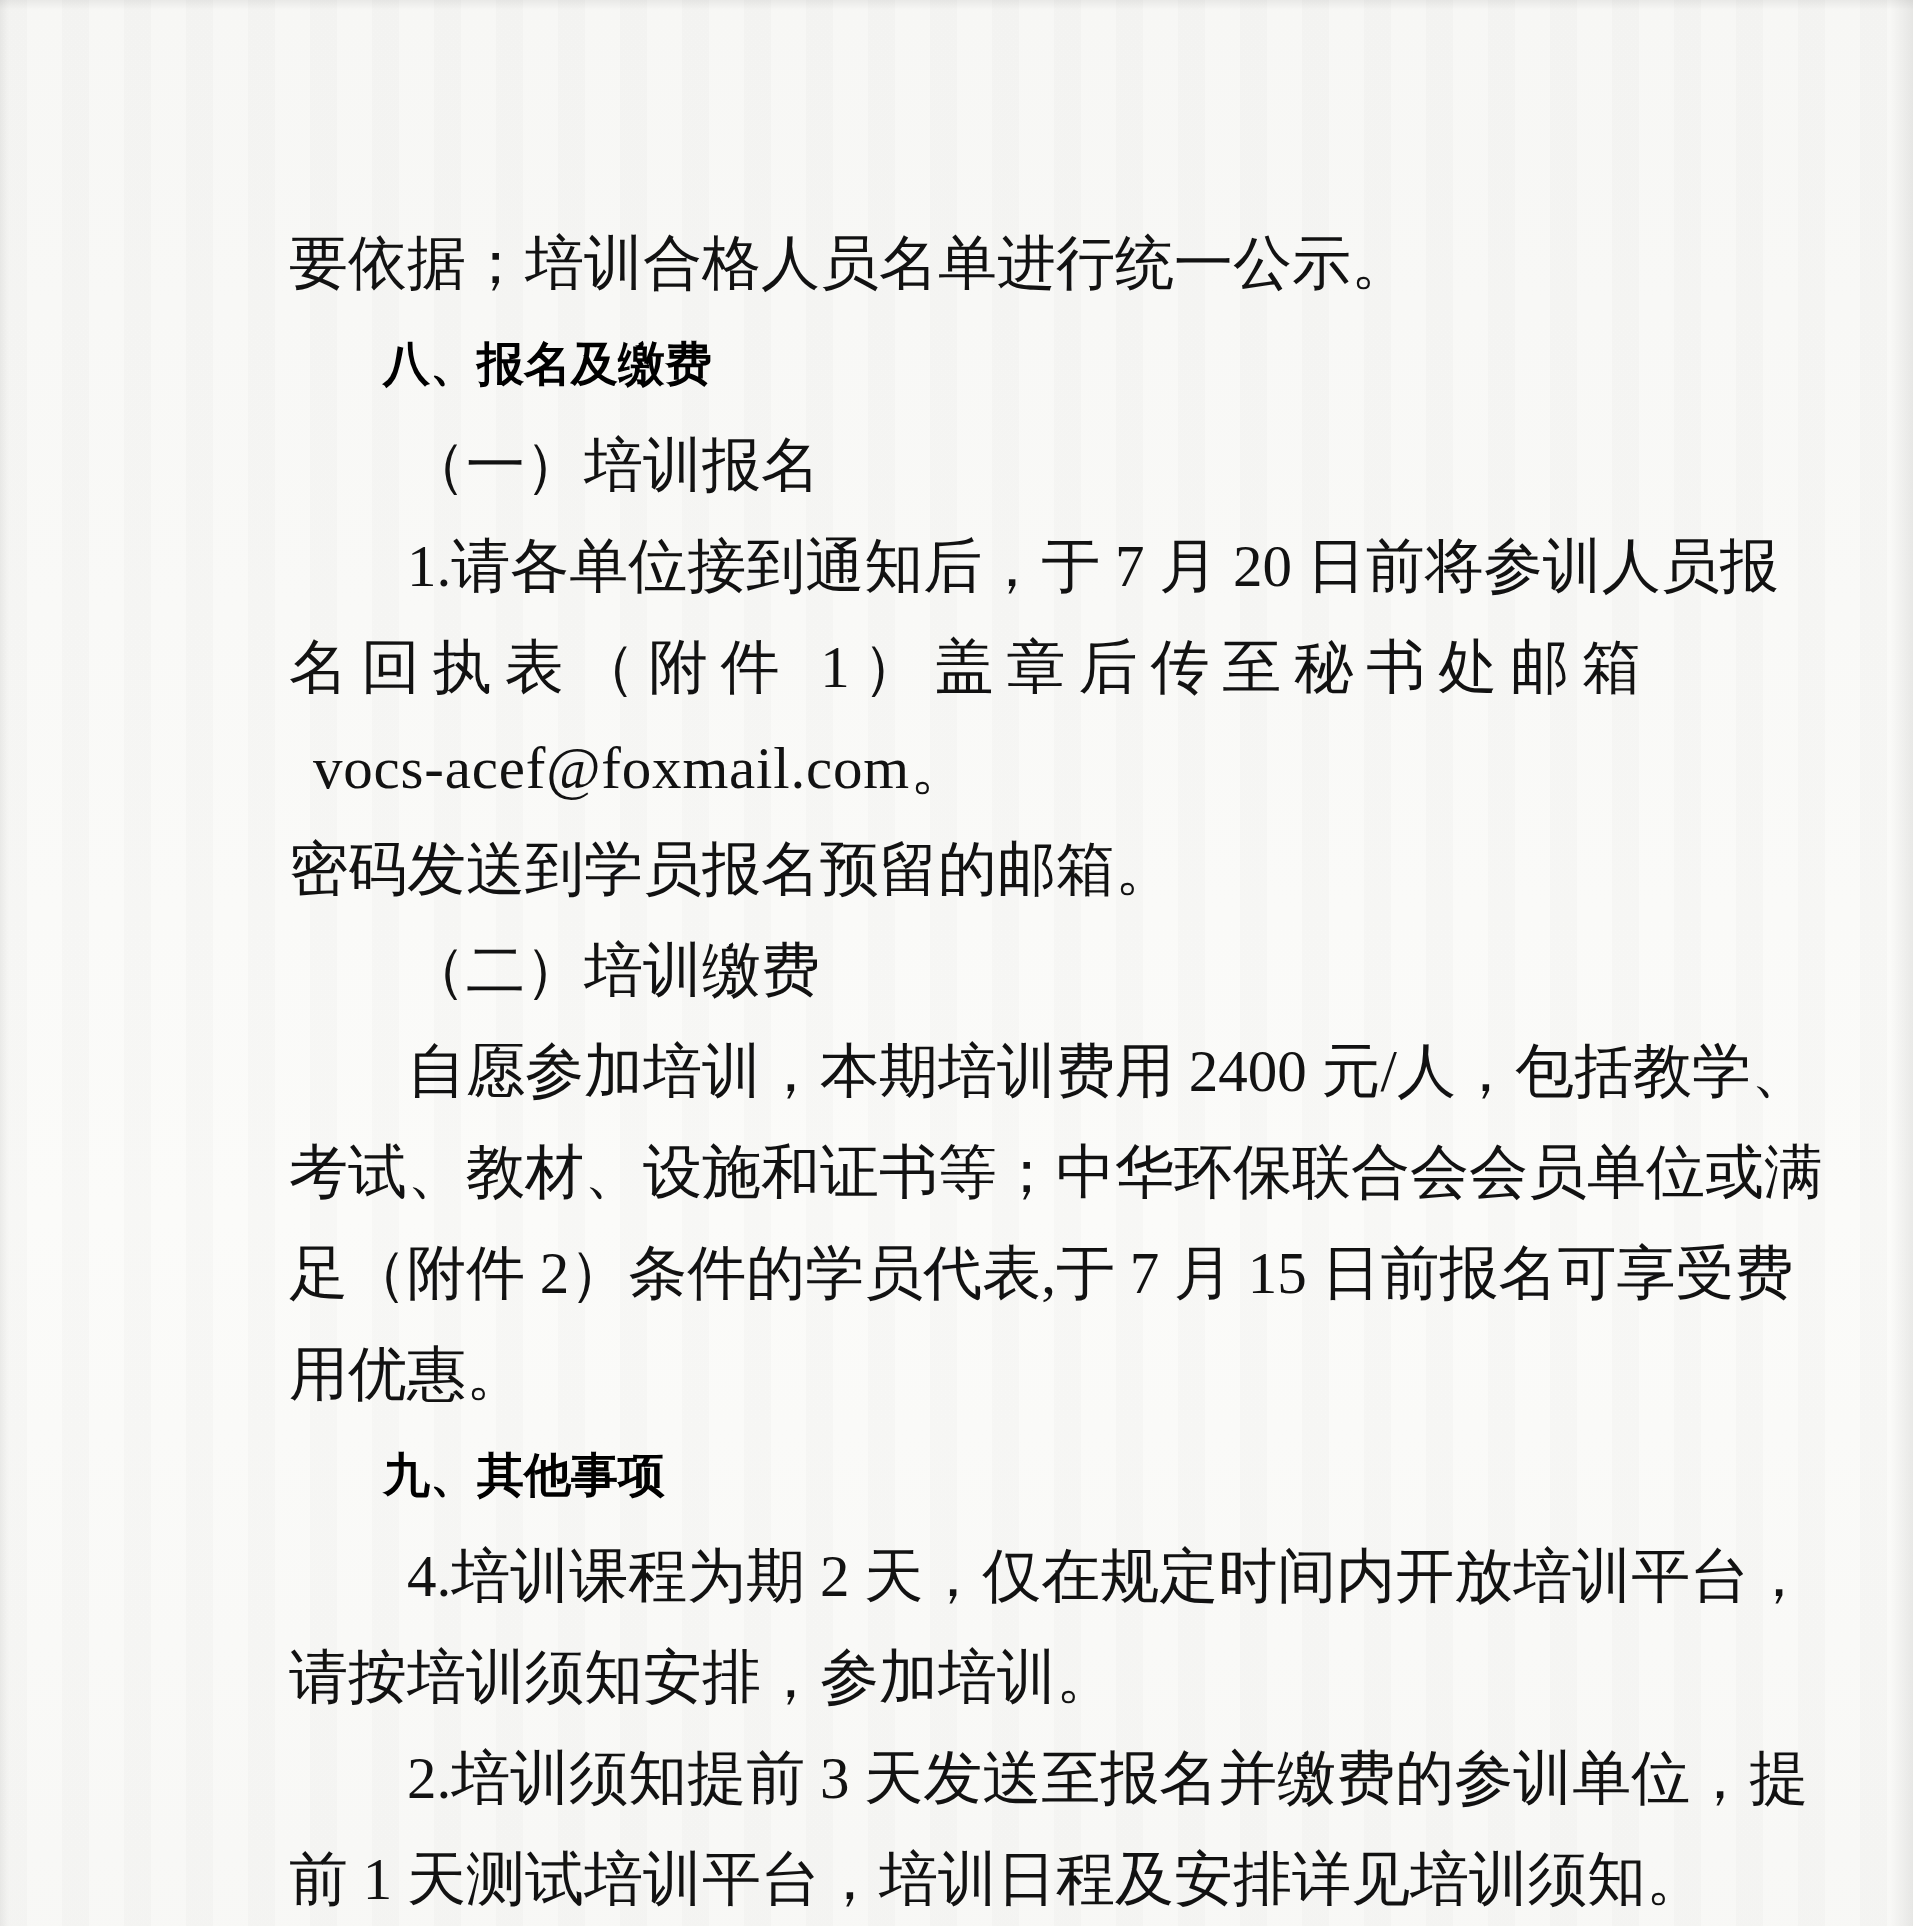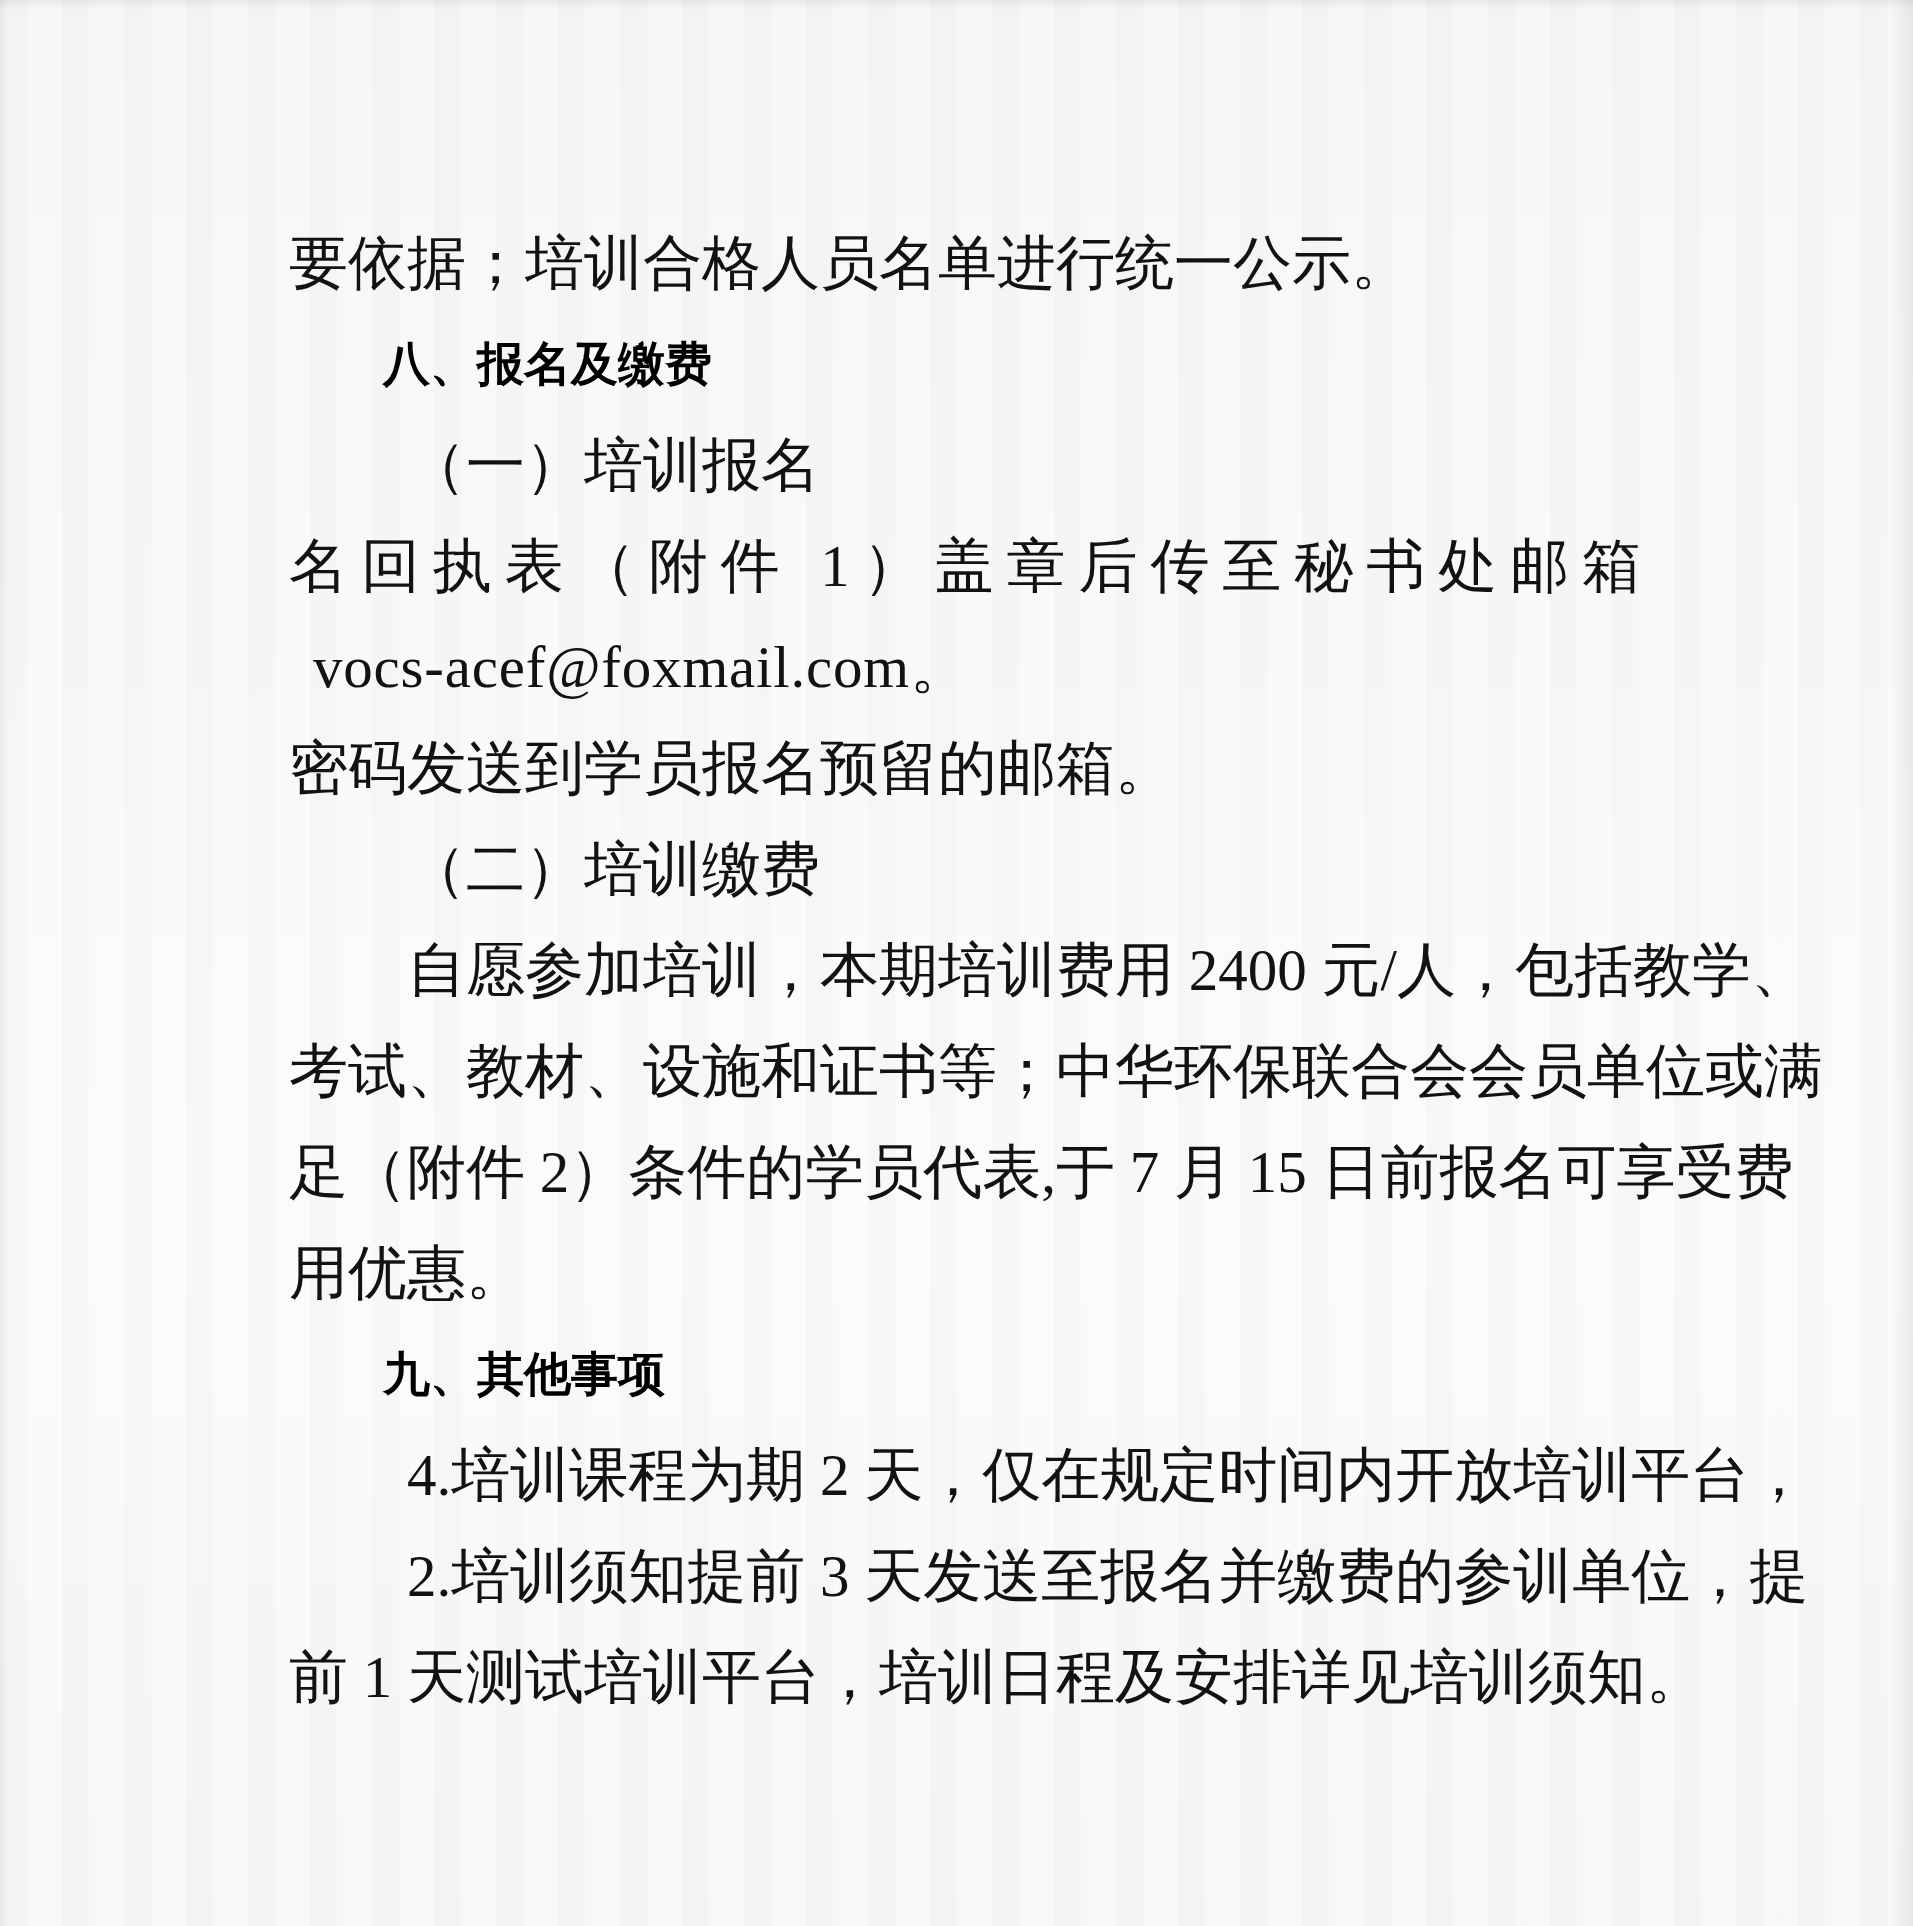--- a/index.html
+++ b/index.html
@@ -72,29 +72,31 @@
 
   <div class="scan-texture"></div>
   <div class="edge-top"></div>
   <div class="edge-left"></div>
   <div class="edge-right"></div>
 
   <div class="text-column">
     <div class="line body">要依据；培训合格人员名单进行统一公示。</div>
     <div class="line heading indent">八、报名及缴费</div>
     <div class="line body indent">（一）培训报名</div>
+    <div class="line body indent fill">1.请各单位接到通知后，于 7 月 20 日前将参训人员报</div>
     <div class="line body fill">名回执表（附件 1）盖章后传至秘书处邮箱</div>
     <div class="line body email">vocs-acef@foxmail.com。</div>
     <div class="line body">密码发送到学员报名预留的邮箱。</div>
     <div class="line body indent">（二）培训缴费</div>
     <div class="line body indent fill">自愿参加培训，本期培训费用 2400 元/人，包括教学、</div>
     <div class="line body fill">考试、教材、设施和证书等；中华环保联合会会员单位或满</div>
     <div class="line body fill">足（附件 2）条件的学员代表,于 7 月 15 日前报名可享受费</div>
     <div class="line body">用优惠。</div>
     <div class="line heading indent">九、其他事项</div>
     <div class="line body indent fill">4.培训课程为期 2 天，仅在规定时间内开放培训平台，</div>
+    <div class="line body">请按培训须知安排，参加培训。</div>
     <div class="line body indent fill">2.培训须知提前 3 天发送至报名并缴费的参训单位，提</div>
     <div class="line body">前 1 天测试培训平台，培训日程及安排详见培训须知。</div>
 
   </div>
 
 </div>
 
 
 </body></html>

